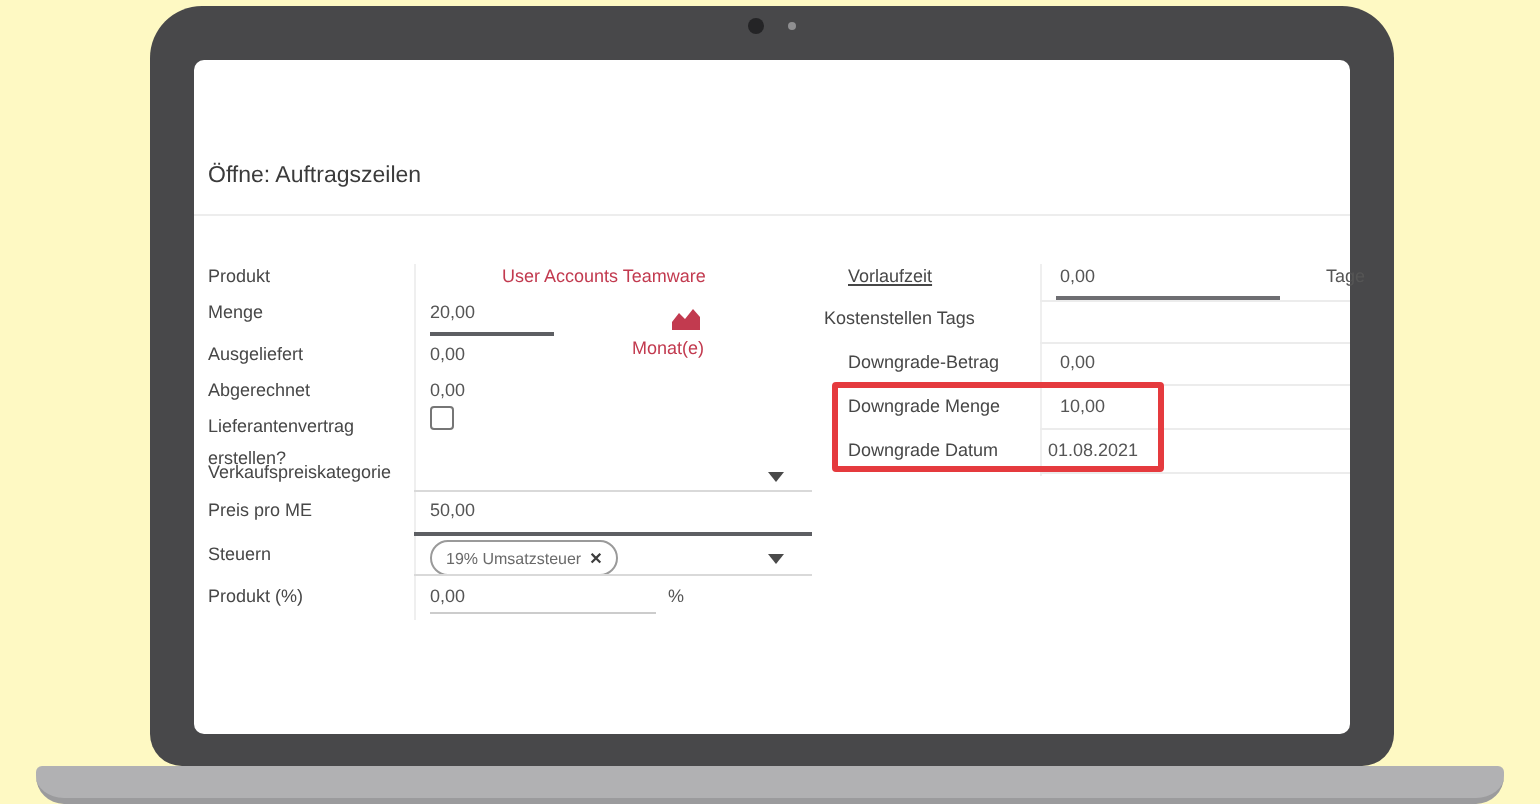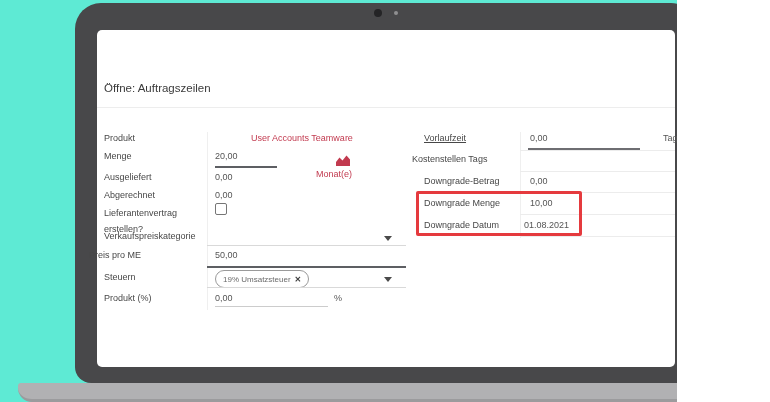--- a/index.html
+++ b/index.html
@@ -1,17 +1,17 @@
 <!DOCTYPE html>
 <html><head>
 <meta charset="utf-8">
 <style>
   html,body{margin:0;padding:0;background:#ffffff;}
   *{box-sizing:border-box;font-family:"Liberation Sans",sans-serif;}
-  .page{position:relative;width:677px;height:402px;background:#5eead4;overflow:hidden;}
+  .page{position:relative;width:770px;height:402px;background:#fef9c3;overflow:hidden;}
 
   
   .frame{position:absolute;left:75px;top:3px;width:622px;height:380px;
          background:#48484a;border-radius:26px 26px 16px 16px;}
   .cam-main{position:absolute;left:374px;top:9px;width:8px;height:8px;border-radius:50%;background:#242426;}
   .cam-dot{position:absolute;left:394px;top:11px;width:4px;height:4px;border-radius:50%;background:#8f8f91;}
   .base{position:absolute;left:18px;top:383px;width:734px;height:19px;background:#b1b1b3;
         border-bottom:3px solid #9b9b9d;border-radius:3px 3px 14px 14px;}
   .screen{position:absolute;left:97px;top:30px;width:578px;height:337px;background:#ffffff;
           border-radius:5px;overflow:hidden;}
@@ -39,21 +39,21 @@
   .l-produkt{left:104px;top:133px;}      .v-produkt{left:215px;top:133px;}
   .l-menge{left:104px;top:151px;}        .v-menge{left:215px;top:151px;}
   .u-menge{left:215px;top:166px;width:62px;}
   .v-monat{left:280px;top:169px;}        .i-chart{left:336px;top:152px;}
   .l-ausgeliefert{left:104px;top:172px;} .v-ausgeliefert{left:215px;top:172px;}
   .l-abgerechnet{left:104px;top:190px;}  .v-abgerechnet{left:215px;top:190px;}
   .l-liefer{left:104px;top:205px;width:106px;white-space:normal;line-height:16px;}
   .cb-liefer{left:215px;top:203px;}
   .l-verkauf{left:104px;top:231px;}      .c-verkauf{left:384px;top:236px;}
   .u-verkauf{left:207px;top:245px;width:199px;}
-  .l-preis{left:89px;top:250px;}        .v-preis{left:215px;top:250px;}
+  .l-preis{left:104px;top:250px;}        .v-preis{left:215px;top:250px;}
   .u-preis{left:207px;top:266px;width:199px;}
   .l-steuern{left:104px;top:272px;}      .p-steuern{left:215px;top:270px;}
   .c-steuern{left:384px;top:277px;}      .u-steuern{left:207px;top:287px;width:199px;}
   .l-rabatt{left:104px;top:293px;}       .v-rabatt{left:215px;top:293px;}
   .u-rabatt{left:215px;top:306px;width:113px;background:#cccccc;}
   .v-pct{left:334px;top:293px;}
   .vl-left{left:207px;top:132px;height:178px;}
 
   
   .l-vorlauf{left:424px;top:133px;text-decoration:underline;}      .v-vorlauf{left:530px;top:133px;}

